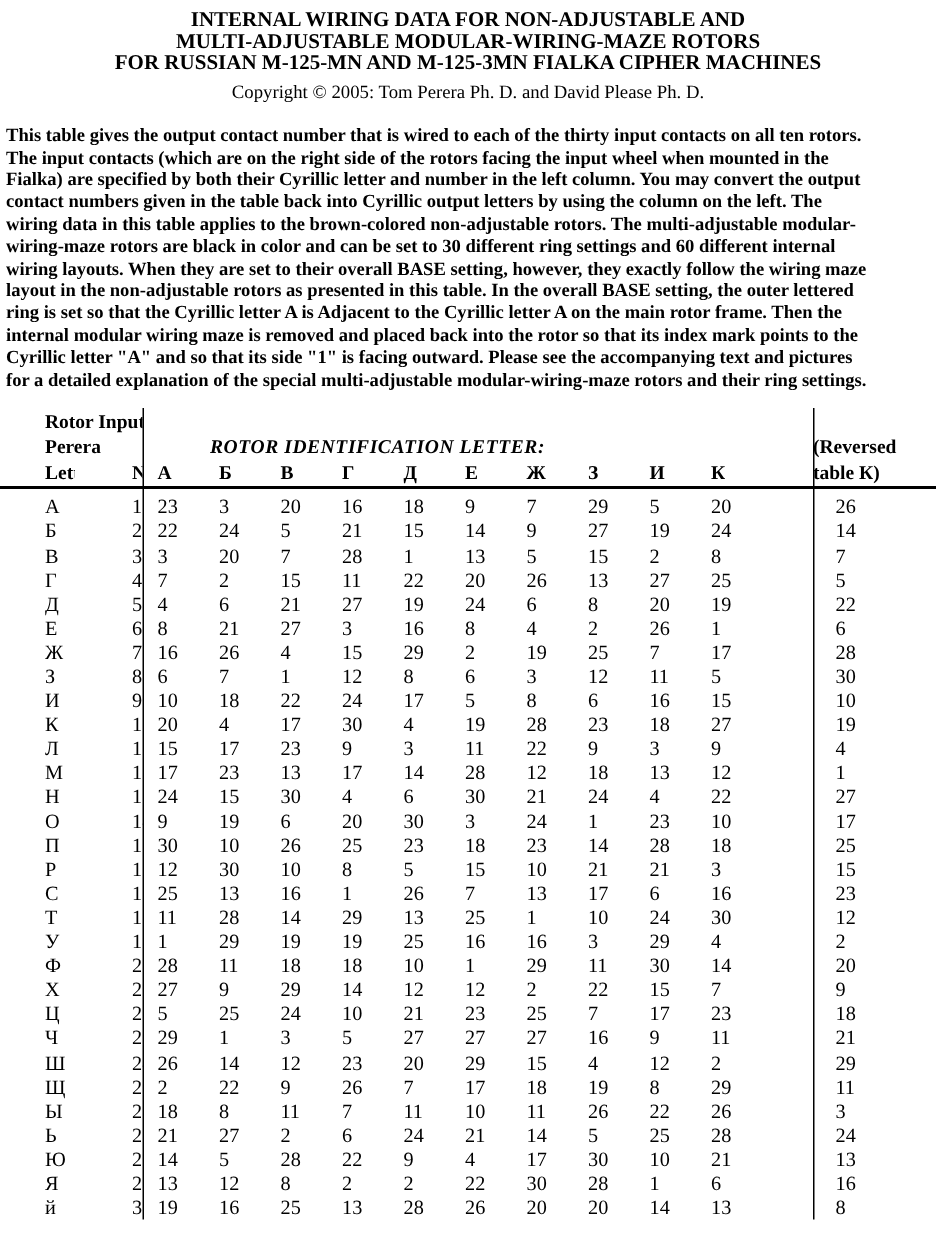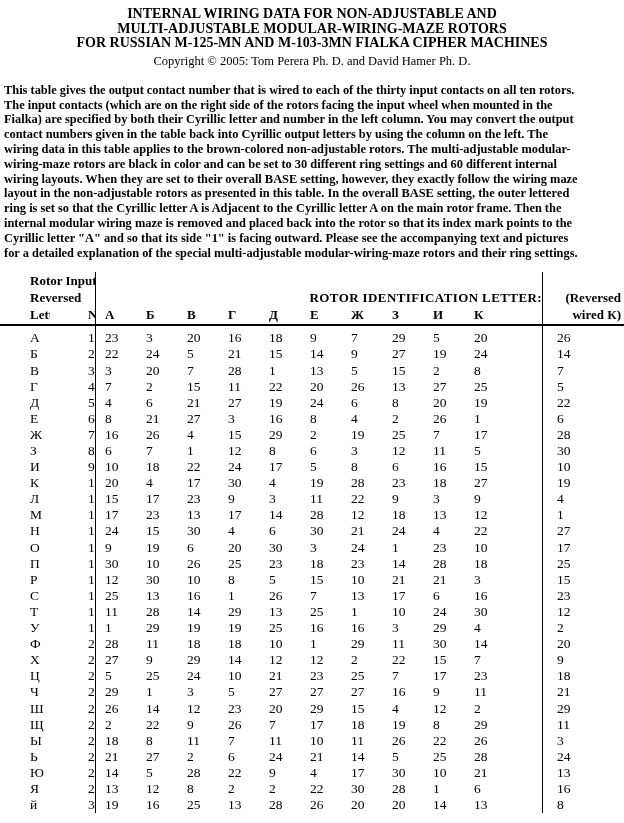--- a/index.html
+++ b/index.html
@@ -41,37 +41,37 @@
   .vline-left  { left: 95px; }
   .vline-right { left: 542px; }
   .grid-row {
     display: grid;
     grid-template-columns: 50px 45px repeat(9, 41px) 78px 82px;
   }
   .hrow { height: 17px; line-height: 17px; font-weight: bold; font-size: 13px; }
   .brow { height: 16.1px; line-height: 16.1px; font-size: 13.5px; }
   .cell { overflow: hidden; white-space: nowrap; }
   .span2   { grid-column: 1 / span 2; padding-left: 30px; }
-  .span10  { grid-column: 3 / span 10; text-align: right; letter-spacing: 0.4px; }
-  .col13   { grid-column: 13; text-align: right; padding-right: 3px; }
+  .span10  { grid-column: 3 / span 10; text-align: left; padding-left: 45px; letter-spacing: 0.4px; font-style: italic; }
+  .col13   { grid-column: 13; padding-right: 3px; }
   .letter-cell   { grid-column: 1; padding-left: 30px; }
   .no-cell       { grid-column: 2; padding-left: 5px; margin-left: 33px; }
   .rotor-cell    { padding-left: 10px; }
   .reversed-cell { grid-column: 13; padding-left: 15px; }
   .hrule { height: 2px; background: #000; margin-top: 1px; }
   .tbody { padding-top: 4px; }
 </style>
 </head>
 <body>
 
 <div class="title">INTERNAL WIRING DATA FOR NON-ADJUSTABLE AND
 MULTI-ADJUSTABLE MODULAR-WIRING-MAZE ROTORS
-FOR RUSSIAN M-125-MN AND M-103-3MN FIALKA CIPHER MACHINES</div>
-
-<div class="copyright">Copyright © 2005: Tom Perera Ph. D. and David Hamer Ph. D.</div>
+FOR RUSSIAN M-125-MN AND M-125-3MN FIALKA CIPHER MACHINES</div>
+
+<div class="copyright">Copyright © 2005: Tom Perera Ph. D. and David Please Ph. D.</div>
 
 <div class="intro">This table gives the output contact number that is wired to each of the thirty input contacts on all ten rotors.
 The input contacts (which are on the right side of the rotors facing the input wheel when mounted in the
 Fialka) are specified by both their Cyrillic letter and number in the left column.  You may convert the output
 contact numbers given in the table back into Cyrillic output letters by using the column on the left.  The
 wiring data in this table applies to the brown-colored non-adjustable rotors.  The multi-adjustable modular-
 wiring-maze rotors are black in color and can be set to 30 different ring settings and 60 different internal
 wiring layouts.  When they are set to their overall BASE setting, however, they exactly follow the wiring maze
 layout in the non-adjustable rotors as presented in this table.  In the overall BASE setting, the outer lettered
 ring is set so that the Cyrillic letter A is Adjacent to the Cyrillic letter A on the main rotor frame.  Then the
@@ -81,38 +81,38 @@
 
 <div class="table-wrap">
   <div class="vline vline-left"></div>
   <div class="vline vline-right"></div>
 
   <div>
     <div class="grid-row hrow">
       <div class="cell span2">Rotor Input</div>
     </div>
     <div class="grid-row hrow">
-      <div class="cell span2">Reversed</div>
+      <div class="cell span2">Perera</div>
       <div class="cell span10">ROTOR IDENTIFICATION LETTER:</div>
       <div class="cell col13">(Reversed</div>
     </div>
     <div class="grid-row hrow" id="letters-row">
         <div class="cell letter-cell">Letter</div>
         <div class="cell no-cell">No.</div>
         <div class="cell rotor-cell">А</div>
         <div class="cell rotor-cell">Б</div>
         <div class="cell rotor-cell">В</div>
         <div class="cell rotor-cell">Г</div>
         <div class="cell rotor-cell">Д</div>
         <div class="cell rotor-cell">Е</div>
         <div class="cell rotor-cell">Ж</div>
         <div class="cell rotor-cell">З</div>
         <div class="cell rotor-cell">И</div>
         <div class="cell rotor-cell">К</div>
-        <div class="cell col13">wired К)</div>
+        <div class="cell col13">table К)</div>
       </div>
   </div>
 
   <div class="hrule"></div>
 
   <div class="tbody" id="table-body">
       <div class="grid-row brow">
         <div class="cell letter-cell">А</div>
         <div class="cell no-cell">1</div>
         <div class="cell rotor-cell">23</div>

